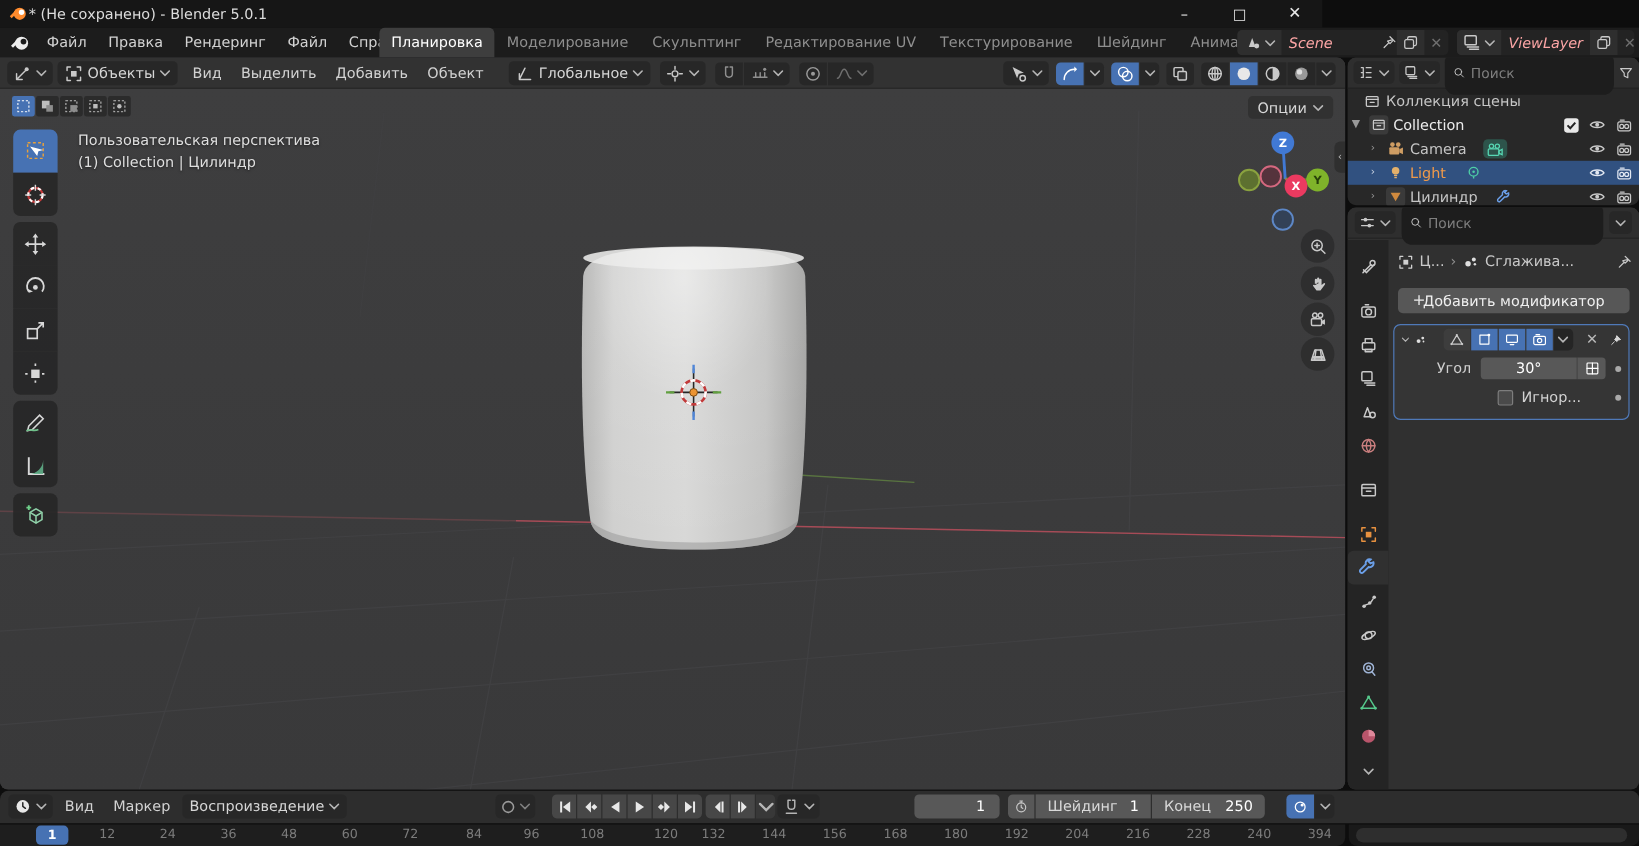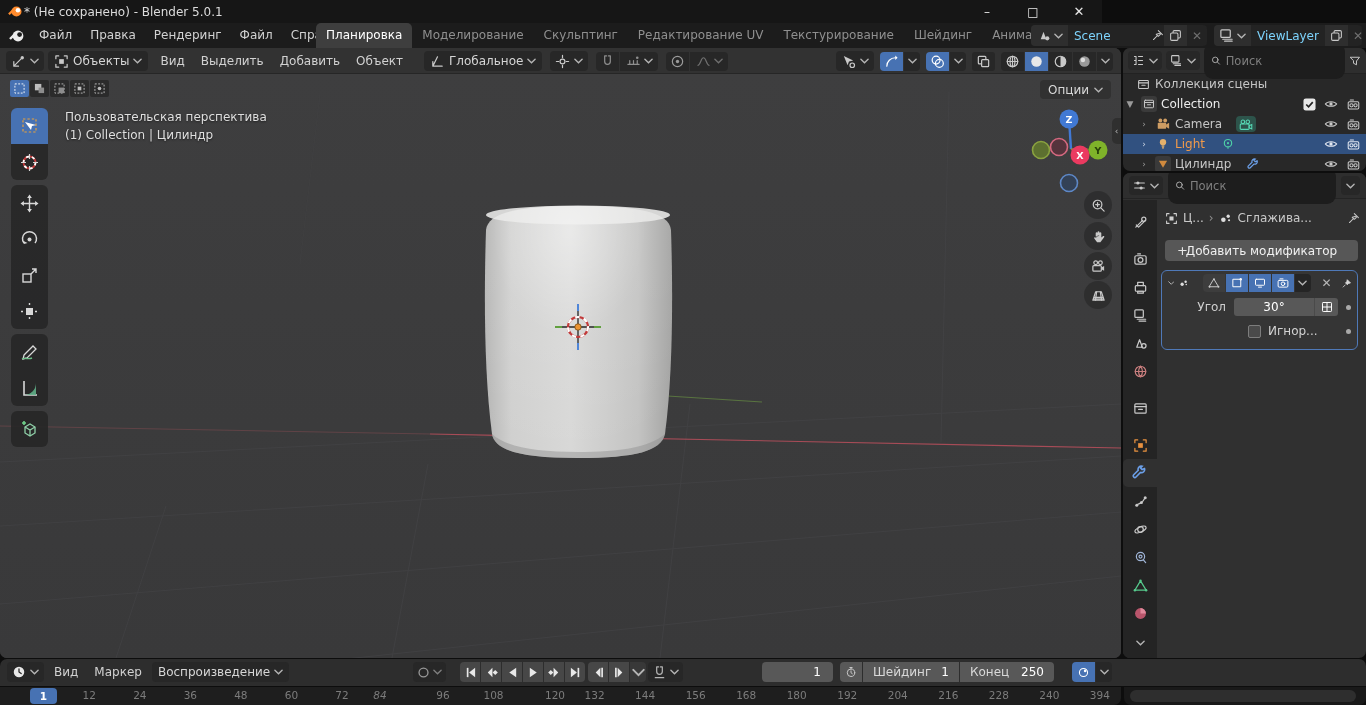--- a/index.html
+++ b/index.html
@@ -18,21 +18,21 @@
   
   #topbar{position:absolute;left:0;top:23px;width:1366px;height:25px;background:#1c1c1c;}
   #topbar .menus{position:absolute;left:30px;top:0;height:25px;display:flex;align-items:center;}
   .menu-item{padding:0 9px;height:25px;line-height:25px;color:#d2d2d2;}
   #tabs{position:absolute;left:316px;top:0;height:25px;display:flex;align-items:flex-end;max-width:719px;overflow:hidden;white-space:nowrap;}
   .wtab{padding:0 10px;height:25px;line-height:25px;color:#8f8f8f;border-radius:5px 5px 0 0;}
   .wtab.active{background:#3e3e3e;color:#fff;}
   .idblock{position:absolute;top:2px;height:21px;display:flex;align-items:center;background:#232323;border-radius:4px;overflow:hidden;}
   .idblock .seg{display:flex;align-items:center;gap:3px;padding:0 5px;height:21px;}
   .idblock .segbtn{background:#2e2e2e;}
-  .idblock .name{color:#7dd3fc;padding:0 6px;}
+  .idblock .name{color:#fca5a5;padding:0 6px;font-style:italic;}
   .dimx{color:#6f6f6f;font-size:12px;padding:0 5px;}
   
   .pill{background:#272727;border-radius:4px;height:20px;display:flex;align-items:center;gap:4px;padding:0 6px;}
   .tgl{width:23px;height:19px;border-radius:3px;background:#272727;display:flex;align-items:center;justify-content:center;}
   .tgl.on{background:#4772b3;}
   .seggrp{display:flex;gap:1px;}
   .seggrp>*{border-radius:0;}
   .seggrp>*:first-child{border-radius:4px 0 0 4px;}
   .seggrp>*:last-child{border-radius:0 4px 4px 0;}
   
@@ -1067,21 +1067,21 @@
   </div>
   <div id="ruler">
 
     <div id="playhead">1</div>
   <div class="ruler-tick" style="left: 89.3px; text-align: center;">12</div>
       <div class="ruler-tick" style="left: 139.83px;">24</div>
       <div class="ruler-tick" style="left: 190.36px;">36</div>
       <div class="ruler-tick" style="left: 240.89px;">48</div>
       <div class="ruler-tick" style="left: 291.42px;">60</div>
       <div class="ruler-tick" style="left: 341.95px;">72</div>
-      <div class="ruler-tick" style="left: 380px; font-style: italic;">84</div>
+      <div class="ruler-tick" style="left: 395px;">84</div>
       <div class="ruler-tick" style="left: 443.01px;">96</div>
       <div class="ruler-tick" style="left: 493.54px;">108</div>
       <div class="ruler-tick" style="left: 555px;">120</div>
       <div class="ruler-tick" style="left: 594.6px;">132</div>
       <div class="ruler-tick" style="left: 645.13px;">144</div>
       <div class="ruler-tick" style="left: 695.66px;">156</div>
       <div class="ruler-tick" style="left: 746.19px;">168</div>
       <div class="ruler-tick" style="left: 796.72px;">180</div>
       <div class="ruler-tick" style="left: 847.25px;">192</div>
       <div class="ruler-tick" style="left: 897.78px;">204</div>

